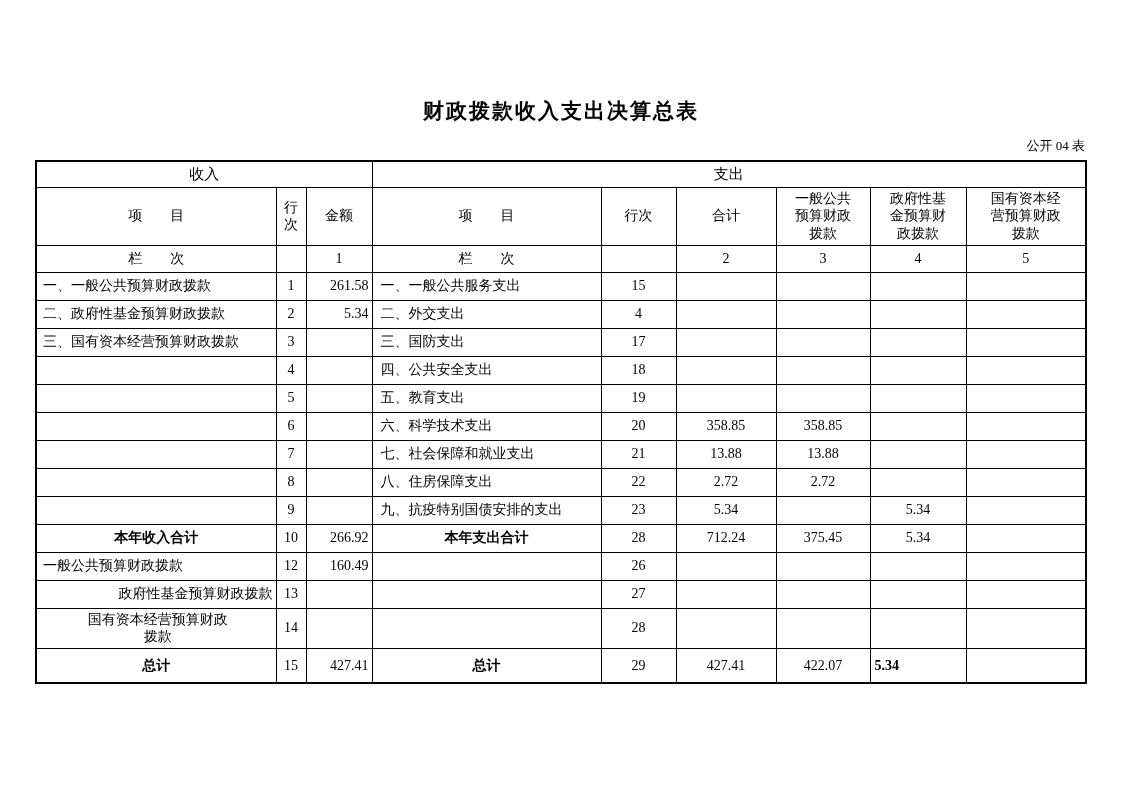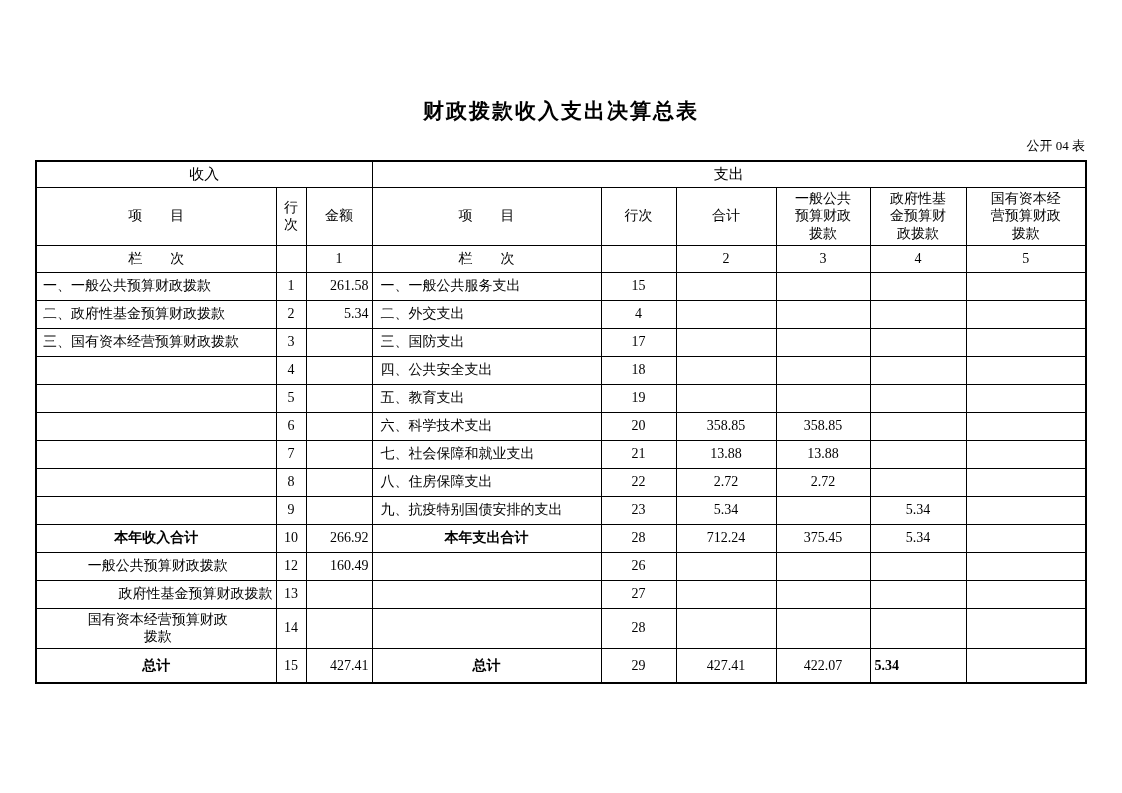--- a/index.html
+++ b/index.html
@@ -204,21 +204,21 @@
         <td class="col-l_row">10</td>
         <td class="col-l_amt">266.92</td>
         <td class="col-r_item">本年支出合计</td>
         <td class="col-r_row">28</td>
         <td class="col-total">712.24</td>
         <td class="col-gpb">375.45</td>
         <td class="col-gfb">5.34</td>
         <td class="col-soc"></td>
       </tr>
       <tr>
-        <td class="col-l_item" style="text-align: center;">一般公共预算财政拨款</td>
+        <td class="col-l_item" style="text-align: left;">一般公共预算财政拨款</td>
         <td class="col-l_row">12</td>
         <td class="col-l_amt">160.49</td>
         <td class="col-r_item"></td>
         <td class="col-r_row">26</td>
         <td class="col-total"></td>
         <td class="col-gpb"></td>
         <td class="col-gfb"></td>
         <td class="col-soc"></td>
       </tr>
       <tr>

